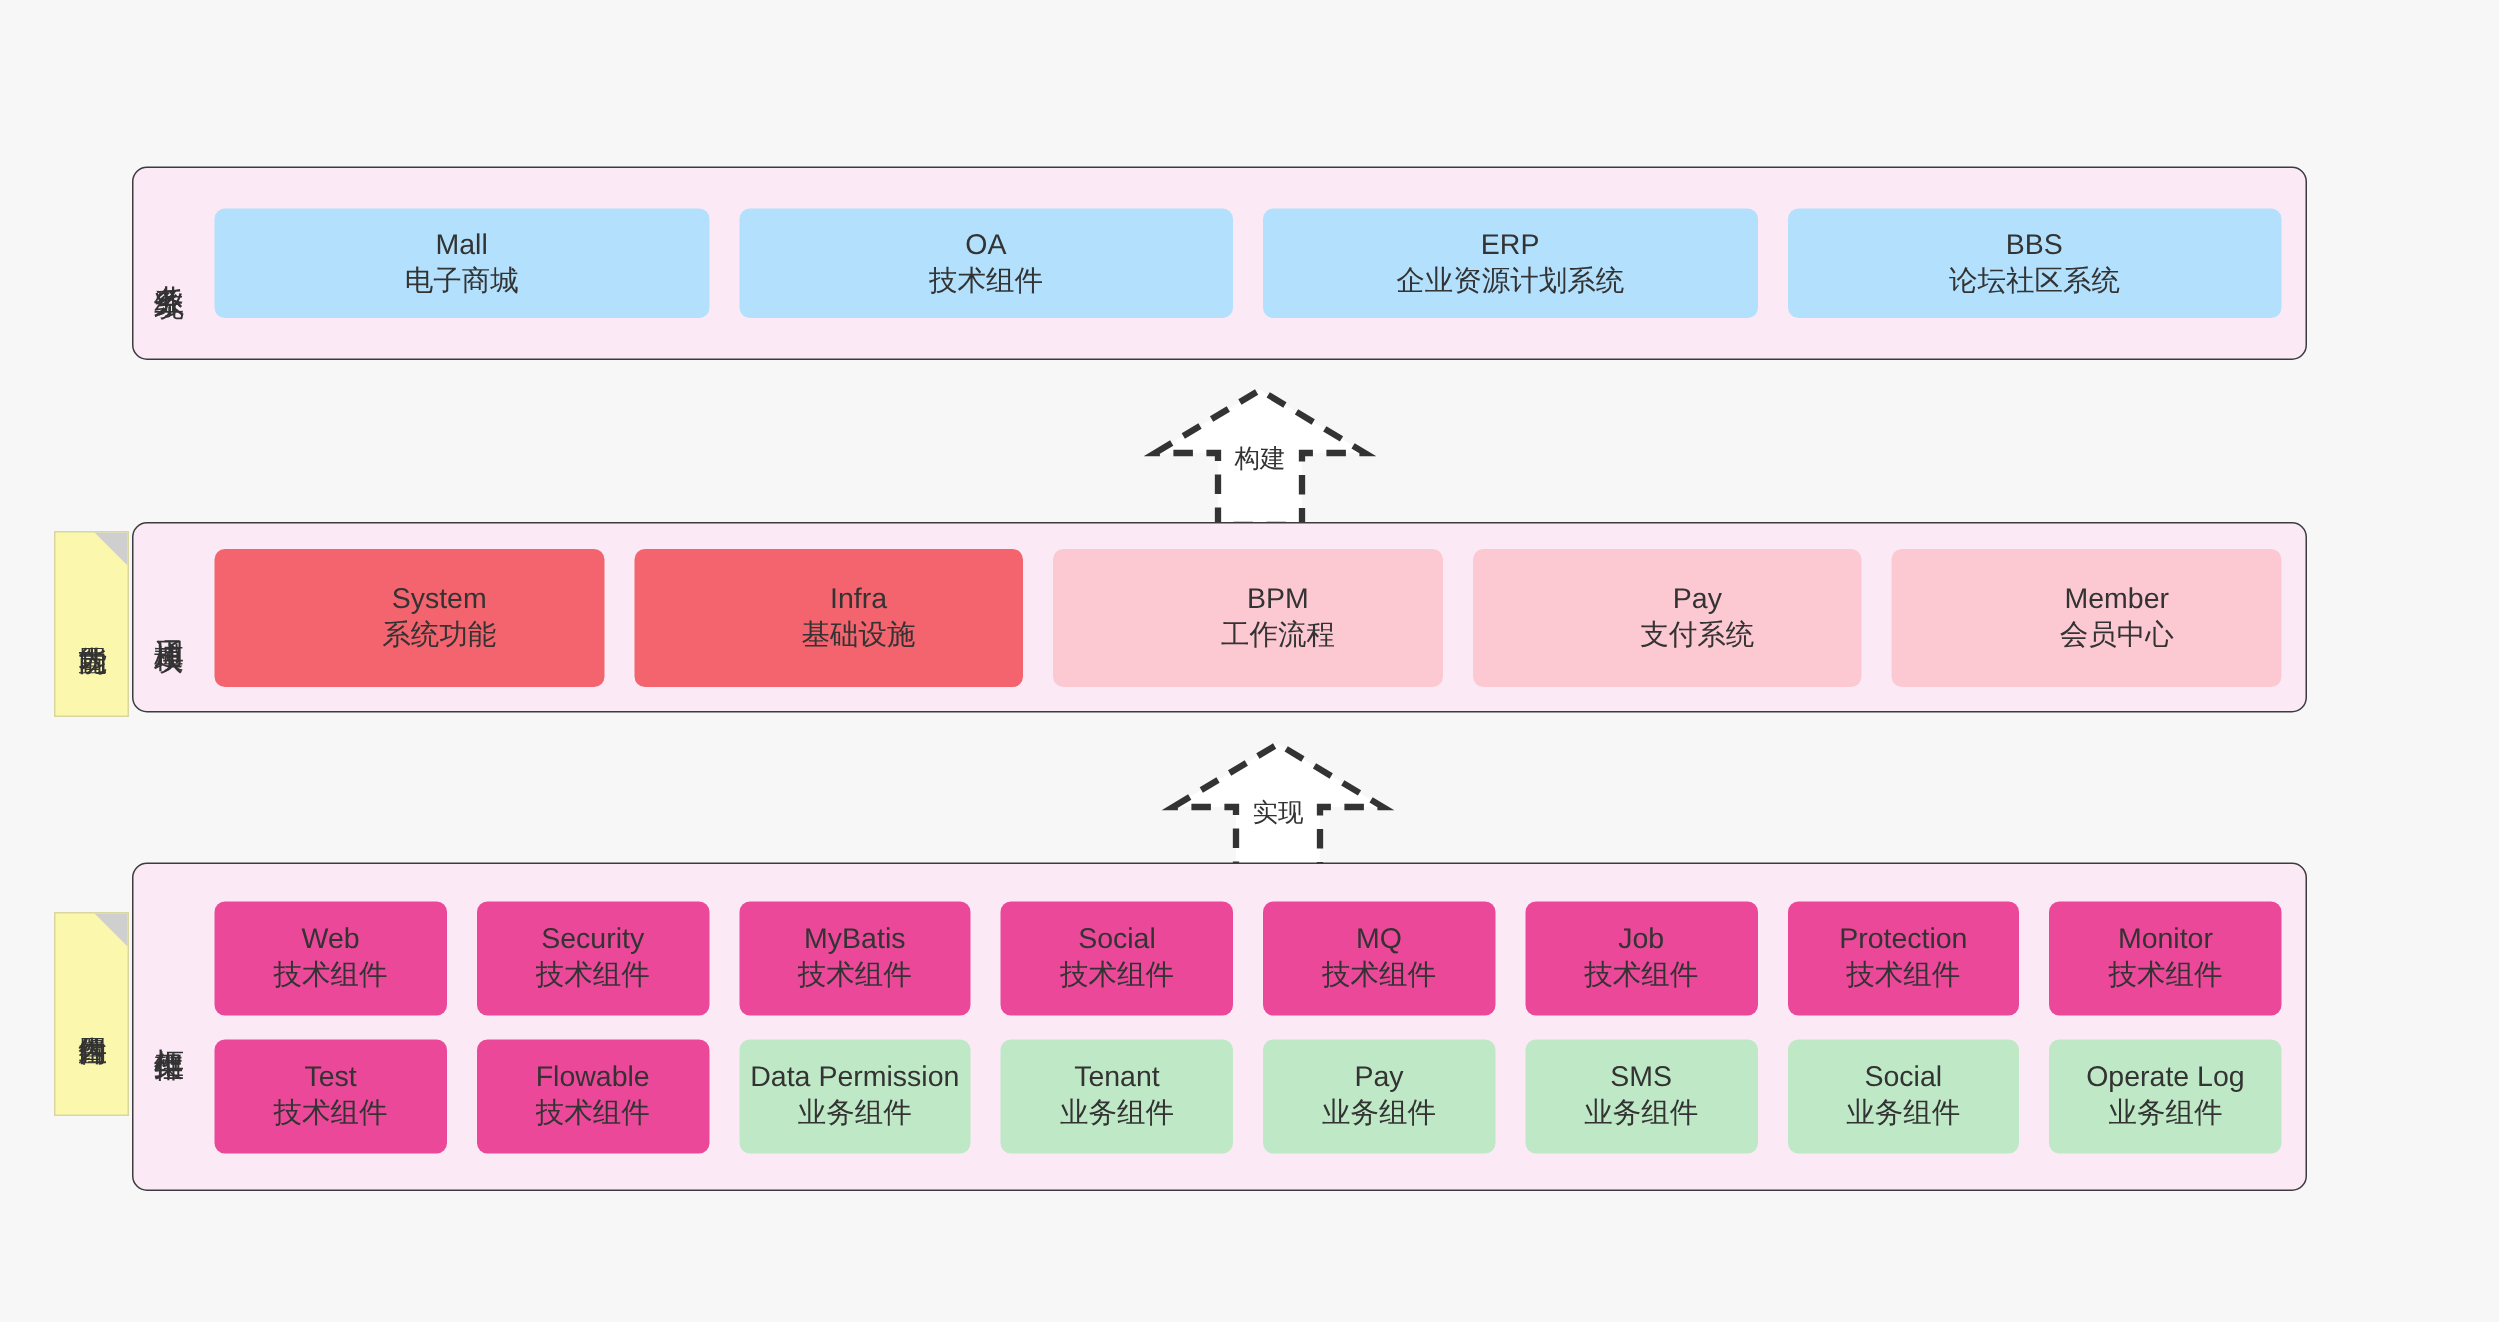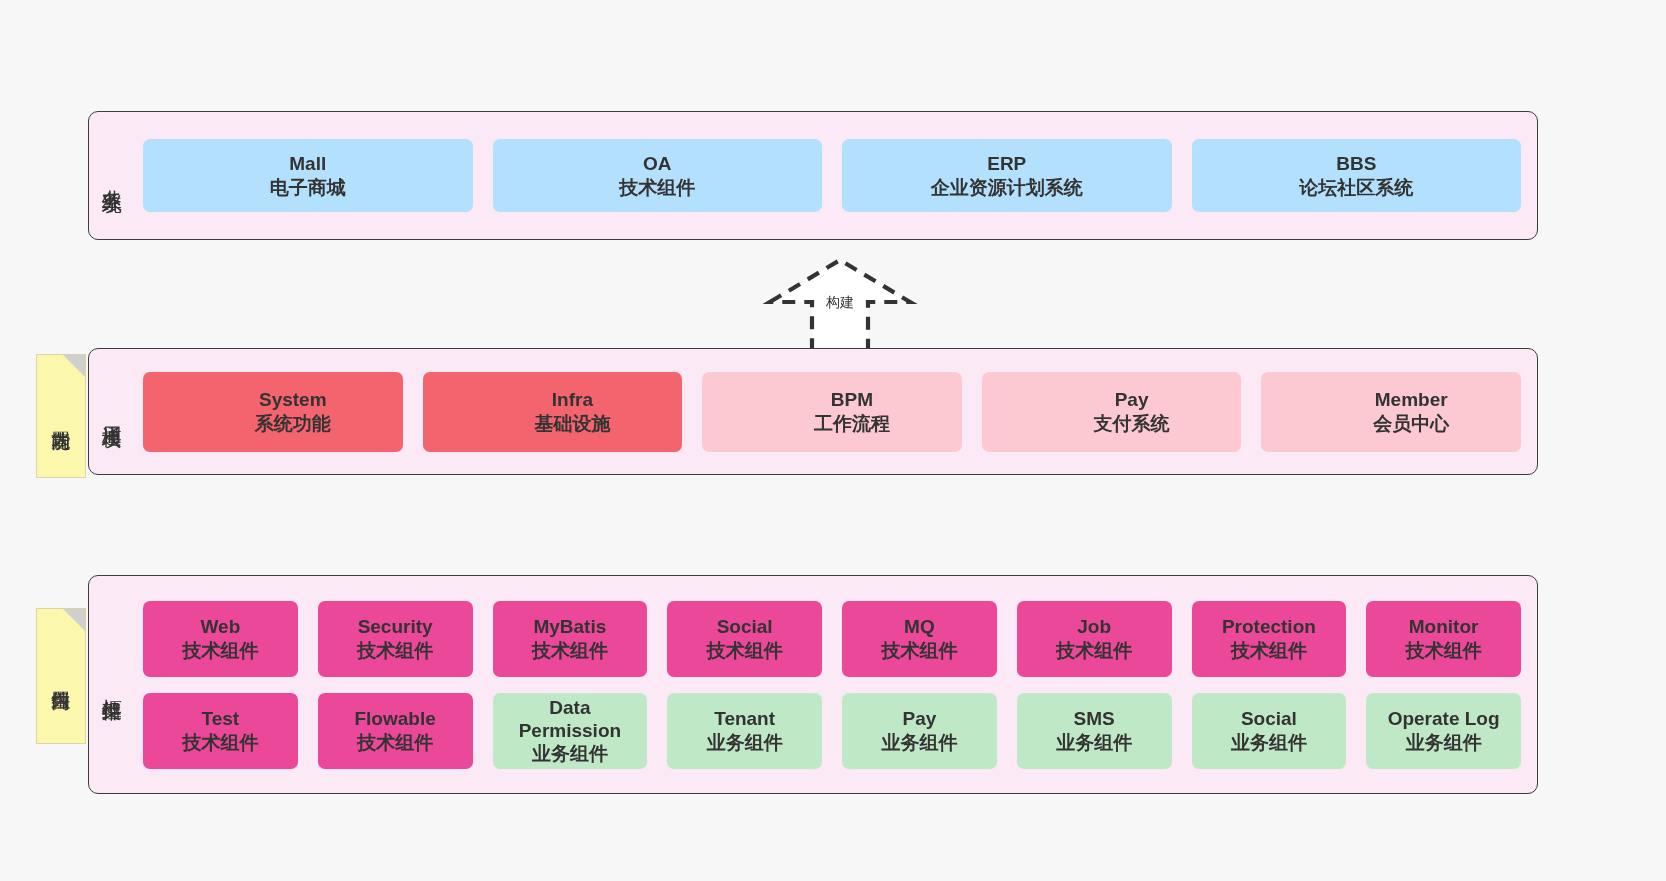--- a/index.html
+++ b/index.html
@@ -51,21 +51,20 @@
   }
 
   .band-body {
     flex: 1 1 auto;
     display: flex;
     flex-direction: column;
     justify-content: center;
     gap: 16px;
     padding: 12px 16px 12px 8px;
     box-sizing: border-box;
-    font-weight: bold;
   }
 
   .card-row {
     display: flex;
     gap: 20px;
   }
 
   .card {
     flex: 1 1 0;
     border-radius: 7px;
@@ -89,21 +88,21 @@
   .c-red-soft    { background: #fcc9d2; }
   .c-green-strong{ background: #ec4899; }
   .c-green-soft  { background: #bfe8c6; }
 
   
   #band-business  { left: 88px;  top: 111px; width: 1450px; height: 129px; }
   #band-modules   { left: 88px;  top: 348px; width: 1450px; height: 127px; }
   #band-framework { left: 88px;  top: 575px; width: 1450px; height: 219px; }
 
   #band-business  .card { height: 73px; }
-  #band-modules   .card { height: 80px; padding-left: 44px; }
+  #band-modules   .card { height: 92px; padding-left: 44px; }
   #band-framework .card { height: 76px; }
 
   
   .note {
     position: absolute;
     width: 50px;
     background: #fbf8ae;
     border: 1px solid #d9d6a0;
     box-sizing: border-box;
     display: flex;
@@ -135,21 +134,21 @@
     height: 100px;
   }
   #connector-build   { left: 760px; top: 252px; }
   #connector-impl    { left: 772px; top: 488px; }
   .connector svg { display: block; overflow: visible; }
   .connector .conn-label {
     position: absolute;
     left: 0; right: 0;
     top: 42px;
     text-align: center;
-    font-size: 14px;
+    font-size: 17px;
     color: #333;
     user-select: none;
     pointer-events: none;
   }
 </style>
 </head>
 <body>
 
 <div class="canvas">
 
@@ -209,20 +208,26 @@
           <span class="ln">支付系统</span>
         </div>
         <div class="card c-red-soft">
           <span class="ln">Member</span>
           <span class="ln">会员中心</span>
         </div>
       </div>
     </div>
   </div>
 
+  <div class="connector" id="connector-impl">
+    <svg width="160" height="100" viewBox="0 0 160 100">
+      <path d="M 10 50 L 80 8 L 150 50 L 108 50 L 108 98 L 52 98 L 52 50 Z" fill="#ffffff" stroke="#333333" stroke-width="4.2" stroke-dasharray="13 9" stroke-linejoin="miter"></path>
+    </svg>
+    <div class="conn-label">实现</div>
+  </div>
 
   <div class="note" id="note-components">
     <span>内置组件</span>
   </div>
 
   <div class="band" id="band-framework">
     <div class="band-title">框架组件</div>
     <div class="band-body">
 
       <div class="card-row">

